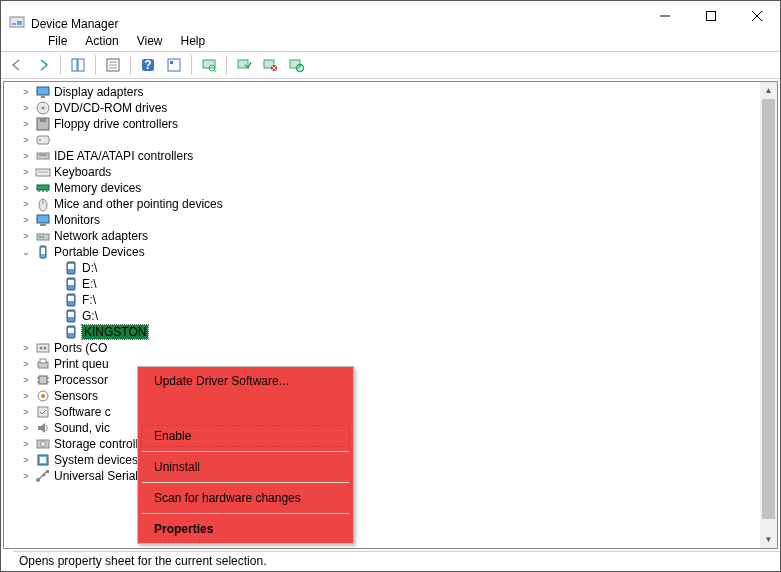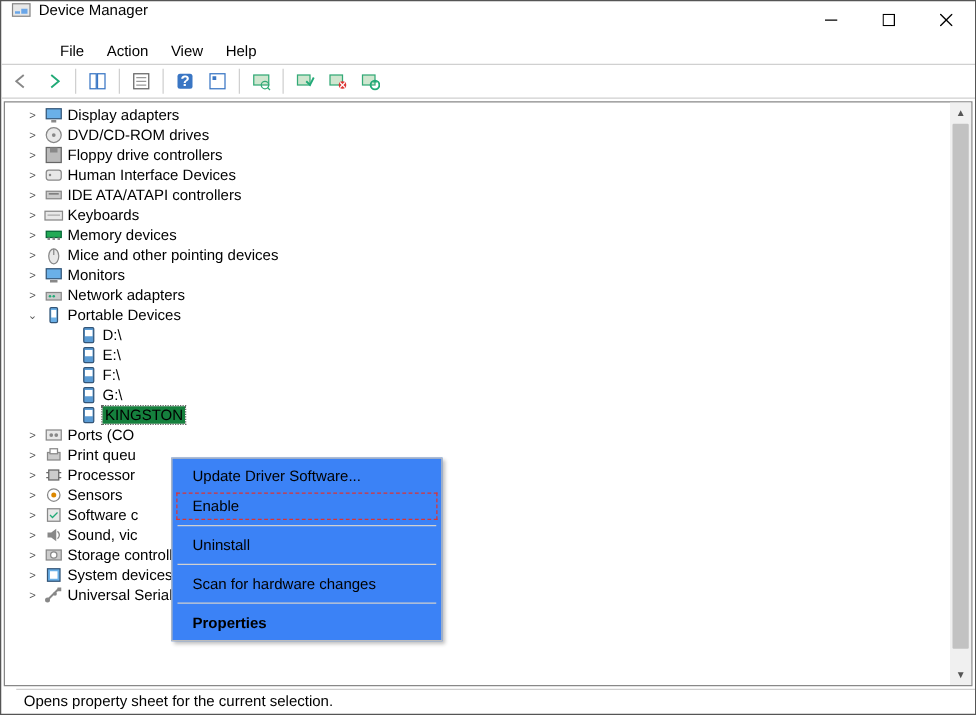--- a/index.html
+++ b/index.html
@@ -1,41 +1,41 @@
 <!DOCTYPE html>
 <html><head>
 <meta charset="utf-8">
 <style>
 * { box-sizing: border-box; margin: 0; padding: 0; font-family: "Segoe UI", Tahoma, sans-serif; font-size: 12px; }
 body { background: #fff; width: 781px; height: 572px; border: 1px solid #555; position: relative; overflow: hidden; }
-.titlebar { height: 30px; display: flex; align-items: flex-start; padding: 0 0 0 8px; }
+.titlebar { height: 30px; display: flex; align-items: flex-end; padding: 0 0 0 8px; }
 .titlebar .app-icon { width: 16px; height: 16px; margin-right: 6px; }
 .titlebar .title { flex: 1; }
 .titlebar .win-btn { width: 46px; height: 30px; display: flex; align-items: center; justify-content: center; cursor: default; }
 .menubar { height: 20px; display: flex; align-items: center; padding: 0 6px; gap: 2px; margin-left: 33px; }
 .menubar .menu-item { padding: 2px 8px; cursor: default; }
 .toolbar { height: 28px; border-top: 1px solid #d0d0d0; border-bottom: 1px solid #d0d0d0; display: flex; align-items: center; padding: 0 4px; gap: 2px; }
 .toolbar .tb-btn { width: 24px; height: 22px; display: flex; align-items: center; justify-content: center; cursor: default; }
 .toolbar .sep { width: 1px; height: 20px; background: #d0d0d0; margin: 0 3px; }
 .content { position: absolute; top: 80px; left: 2px; right: 2px; bottom: 22px; border: 1px solid #888; overflow: hidden; }
 .tree { padding: 2px 0; }
 .tree-row { display: flex; align-items: center; height: 16px; padding: 0; cursor: default; white-space: nowrap; }
 .tree-row .arrow { width: 12px; height: 12px; margin-left: var(--indent,16px); display: flex; align-items: center; justify-content: center; color: #555; font-size: 9px; }
 .tree-row .dev-icon { width: 16px; height: 16px; margin: 0 3px; }
 .tree-row .label { }
 .tree-row.selected .label { background: #15803d; outline: 1px dotted #666; padding: 0 2px; }
 .child { --indent: 44px; }
 .scrolltrack { position: absolute; right: 0; top: 0; bottom: 0; width: 17px; background: #f0f0f0; }
 .scroll-arrow { width: 17px; height: 17px; background: #f0f0f0; display: flex; align-items: center; justify-content: center; color: #555; font-size: 8px; }
 .scroll-thumb { position: absolute; top: 17px; left: 2px; width: 13px; height: 420px; background: #c2c2c2; border-radius: 1px; }
-.ctxmenu { position: absolute; left: 136px; top: 365px; width: 217px; background: #3b82f6; border: 1px solid #bcbcbc; box-shadow: 2px 2px 3px rgba(0,0,0,.25); padding: 2px; }
+.ctxmenu { position: absolute; left: 136px; top: 365px; width: 217px; background: #ef4444; border: 1px solid #bcbcbc; box-shadow: 2px 2px 3px rgba(0,0,0,.25); padding: 2px; }
 .ctxmenu .mi { padding: 5px 14px; cursor: default; }
 .ctxmenu .mi.bold { font-weight: 700; }
 .ctxmenu .msep { height: 1px; background: #d0d0d0; margin: 3px 2px; }
-.ctxmenu .mi.highlight { outline: 1.5px dashed #d33; outline-offset: -2px; }
+.ctxmenu .mi.highlight { outline: 1.5px dashed #d33; outline-offset: -2px; margin-top: 31px; }
 .statusbar { position: absolute; left: 12px; right: 0; bottom: 0; height: 20px; border-top: 1px solid #d0d0d0; padding: 2px 6px; }
 svg { display: block; }
 </style>
 </head>
 <body>
 
 <div class="titlebar">
   <span class="app-icon">
     <svg viewBox="0 0 16 16">
         <rect x="1" y="2" width="14" height="10" fill="#e8e8e8" stroke="#888"></rect>
@@ -174,21 +174,20 @@
         <span class="label">Floppy drive controllers</span>
       </div>
       <div class="tree-row">
         <span class="arrow">&gt;</span>
         <span class="dev-icon">
           <svg viewBox="0 0 16 16">
             <rect x="2" y="4" width="12" height="8" rx="2" fill="#e8e8e8" stroke="#888"></rect>
             <circle cx="5" cy="8" r="1" fill="#888"></circle>
           </svg>
         </span>
-        <span class="label">Human Interface Devices</span>
       </div>
       <div class="tree-row">
         <span class="arrow">&gt;</span>
         <span class="dev-icon">
           <svg viewBox="0 0 16 16">
             <rect x="2" y="5" width="12" height="6" fill="#ccc" stroke="#888"></rect>
             <line x1="4" y1="7" x2="12" y2="7" stroke="#666"></line>
           </svg>
         </span>
         <span class="label">IDE ATA/ATAPI controllers</span>

